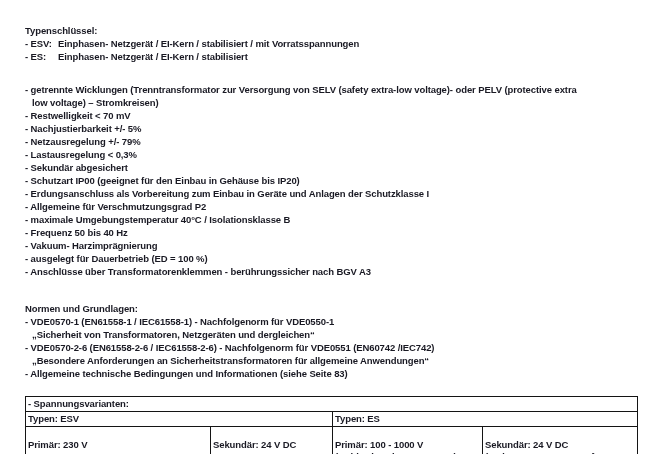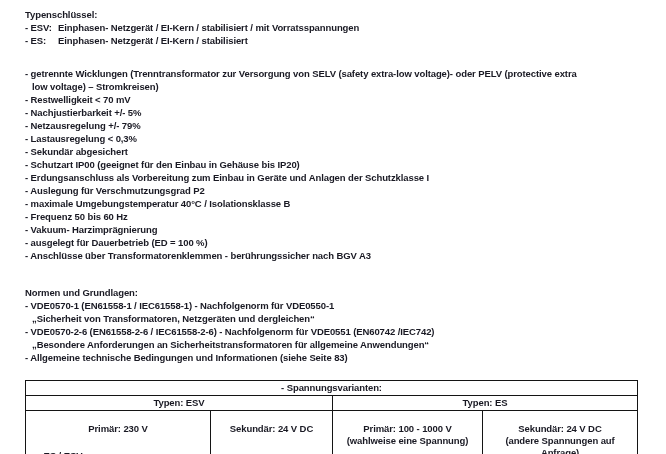--- a/index.html
+++ b/index.html
@@ -8,35 +8,35 @@
     position: relative;
     overflow: hidden;
     background: #ffffff;
     font-family: "Liberation Sans", sans-serif;
     font-weight: bold;
     color: #191923;
     font-size: 9.5px;
     line-height: 13px;
     letter-spacing: -0.1px;
   }
-  .abs { position: absolute; }
+  .abs { position: absolute; margin-top: 16px; }
   .sec { left: 25px; width: 615px; }
   .heading { white-space: pre-line; }
   .line { white-space: pre-line; padding-left: 7px; text-indent: -7px; }
   .kv { display: flex; }
   .kv .k { width: 33px; flex: none; }
   .kv .v { flex: 1; }
   table.vtable {
     border-collapse: collapse;
     table-layout: fixed;
     width: 612px;
   }
   table.vtable td {
     border: 1px solid #141414;
-    text-align: center;
+    text-align: left;
     padding: 1px 2px;
     font-size: 9.5px;
     line-height: 12px;
   }
   table.vtable tr.r1 td, table.vtable tr.r2 td { height: 15px; }
   table.vtable tr.r3 td {
     height: 38px;
     vertical-align: top;
     white-space: pre-line;
     padding-top: 12px;
@@ -61,23 +61,23 @@
 <div class="abs sec" style="top:67px;">
   <div class="line">- getrennte Wicklungen (Trenntransformator zur Versorgung von SELV (safety extra-low voltage)- oder PELV (protective extra
 low voltage) – Stromkreisen)</div>
   <div class="line">- Restwelligkeit &lt; 70 mV</div>
   <div class="line">- Nachjustierbarkeit +/- 5%</div>
   <div class="line">- Netzausregelung +/- 79%</div>
   <div class="line">- Lastausregelung &lt; 0,3%</div>
   <div class="line">- Sekundär abgesichert</div>
   <div class="line">- Schutzart IP00 (geeignet für den Einbau in Gehäuse bis IP20)</div>
   <div class="line">- Erdungsanschluss als Vorbereitung zum Einbau in Geräte und Anlagen der Schutzklasse I</div>
-  <div class="line">- Auslegung für Verschmutzungsgrad P2</div>
+  <div class="line">- Allgemeine für Verschmutzungsgrad P2</div>
   <div class="line">- maximale Umgebungstemperatur 40°C / Isolationsklasse B</div>
-  <div class="line">- Frequenz 50 bis 60 Hz</div>
+  <div class="line">- Frequenz 50 bis 40 Hz</div>
   <div class="line">- Vakuum- Harzimprägnierung</div>
   <div class="line">- ausgelegt für Dauerbetrieb (ED = 100 %)</div>
   <div class="line">- Anschlüsse über Transformatorenklemmen - berührungssicher nach BGV A3</div>
 </div>
 
 <div class="abs sec" style="top:286px;">
   <div class="heading">Normen und Grundlagen:</div>
   <div class="line">- VDE0570-1 (EN61558-1 / IEC61558-1) - Nachfolgenorm für VDE0550-1
 „Sicherheit von Transformatoren, Netzgeräten und dergleichen“</div>
   <div class="line">- VDE0570-2-6 (EN61558-2-6 / IEC61558-2-6) - Nachfolgenorm für VDE0551 (EN60742 /IEC742)

